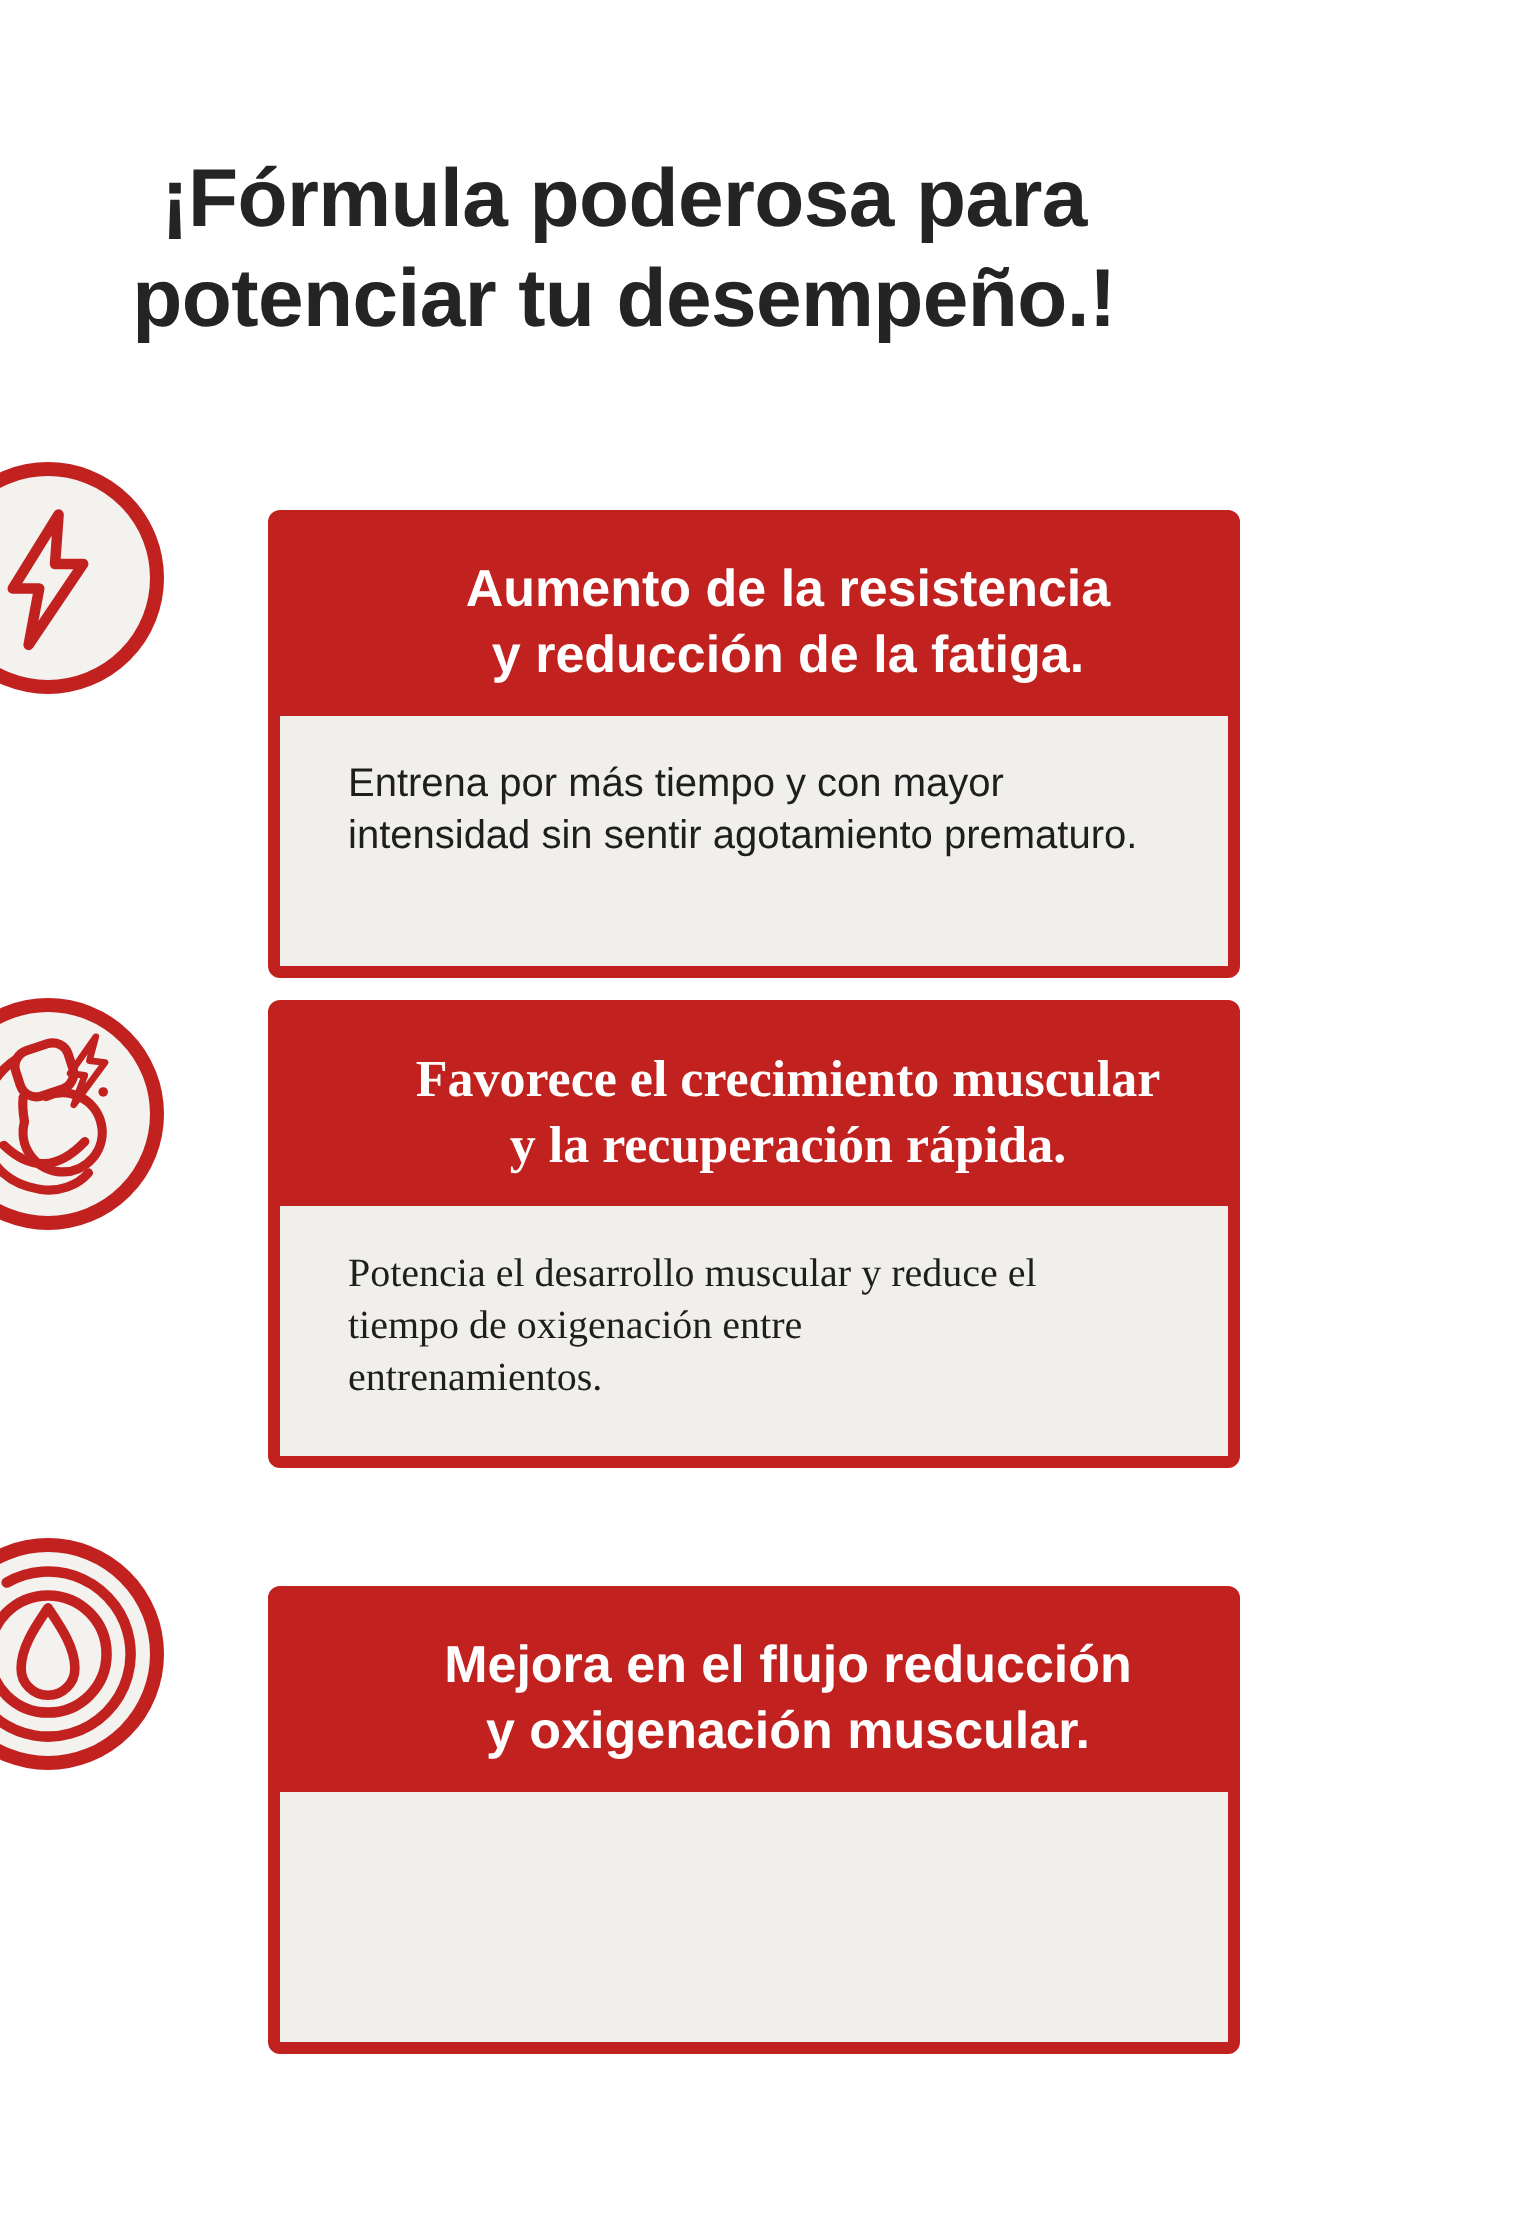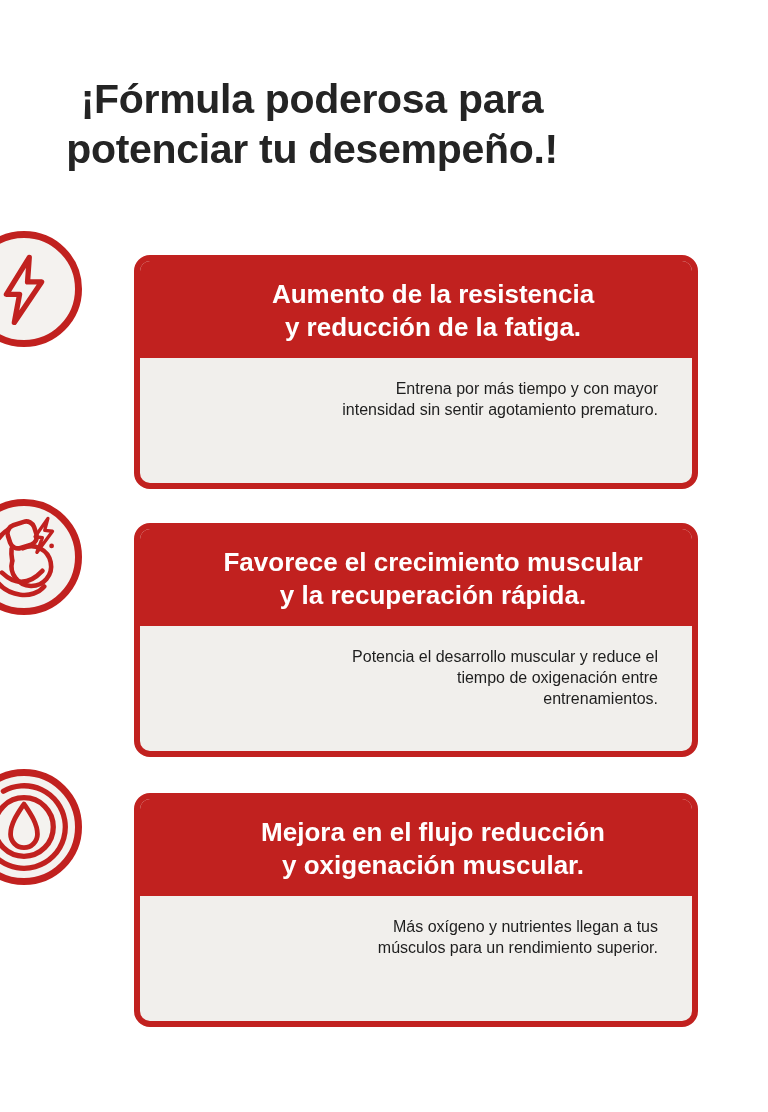--- a/index.html
+++ b/index.html
@@ -28,47 +28,47 @@
     font-weight:bold;
     font-size:41px;
     line-height:1.22;
     letter-spacing:-0.3px;
     color:var(--title-text);
     white-space:pre-line;
   }
   .card{
     position:absolute;
     left:134px;
-    width:564px;height:234px;
+    width:486px;height:234px;
     border:6px solid var(--red);
-    border-radius:16px;
+    border-radius:6px;
     background:var(--card-body-bg);
     overflow:hidden;
   }
   .card.c1{top:255px;}
-  .card.c2{top:523px;}
+  .card.c2{top:500px;font-family:Liberation Serif, serif;}
   .card.c3{top:793px;}
   .card-header{
     height:97px;
     background:var(--red);
     display:flex;align-items:center;justify-content:center;
     padding:3px 14px 0 48px;
   }
   .card-heading{
     color:var(--header-text);
     font-size:26px;
     font-weight:bold;
     line-height:1.27;
     text-align:center;
     white-space:pre-line;
   }
   .card-body{
     padding:21px 34px 0;
-    text-align:right;
-    font-size:16px;
+    text-align:left;
+    font-size:20px;
     line-height:1.3;
     color:var(--body-text);
     white-space:pre-line;
   }
   .icon-circle{
     position:absolute;
     left:-84px;top:-12px;
     width:116px;height:116px;
     background:var(--icon-bg);
     border:7px solid var(--red);
@@ -128,22 +128,20 @@
         <circle cx="80" cy="38" r="2.6" fill="currentColor" stroke="none"></circle>
       </svg>
     </div>
   </div>
 
   <section class="card c3">
     <div class="card-header">
       <h2 class="card-heading">Mejora en el flujo reducción
 y oxigenación muscular.</h2>
     </div>
-    <p class="card-body">Más oxígeno y nutrientes llegan a tus
-músculos para un rendimiento superior.</p>
   </section>
   <div class="icon-wrap iw3">
     <div class="icon-circle">
       <svg width="96" height="96" viewBox="0 0 100 100" fill="none" stroke="currentColor" stroke-width="5.5" stroke-linejoin="round" stroke-linecap="round">
         <path d="M12.8 28.5 A43 43 0 1 0 28.5 12.8"></path>
         <circle cx="19.6" cy="19.6" r="2.8" fill="currentColor" stroke="none"></circle>
         <circle cx="50" cy="50" r="30.5"></circle>
         <path d="M50 26 C56 35 64 46 64 57.5 A14 14 0 1 1 36 57.5 C36 46 44 35 50 26 Z" stroke-width="5"></path>
       </svg>
     </div>

